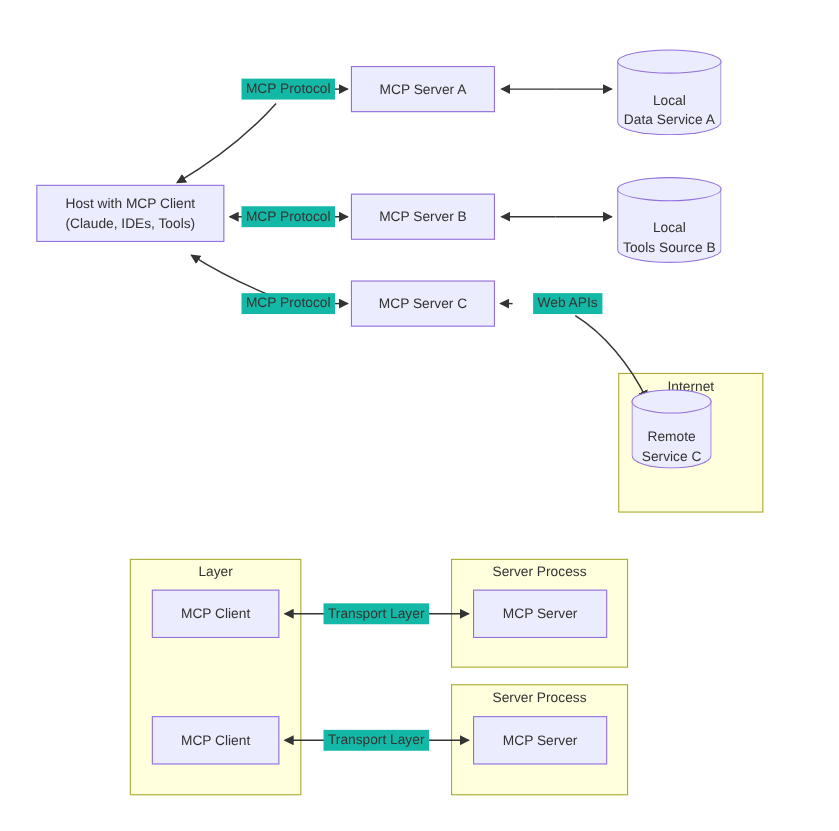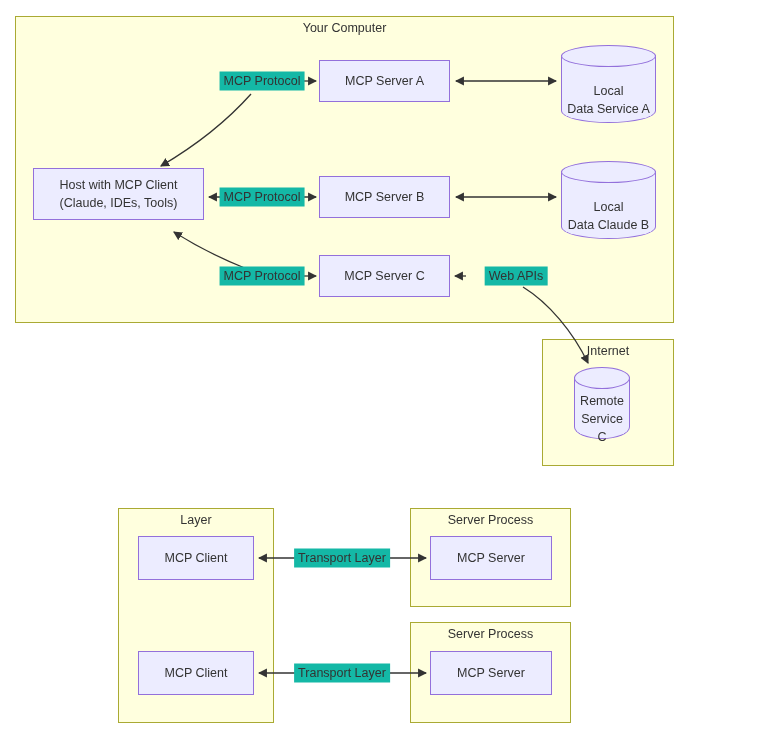--- a/index.html
+++ b/index.html
@@ -20,24 +20,21 @@
            border:1px solid #9370DB;border-radius:50%;box-sizing:content-box;}
   .cyl-text{position:relative;padding-top:23px;}
   .edge-label{position:absolute;background:#14b8a6;color:#333333;padding:1px 4px;
               white-space:nowrap;transform:translate(-50%,-50%);z-index:3;line-height:17px;}
 </style>
 </head>
 <body>
 
 <div class="canvas">
 
-  <div class="cluster" style="left:15px;top:16px;width:659px;height:307px">
-    <div class="cluster-title">Your Computer</div>
-  </div>
-  <div class="cluster" style="left:542px;top:339px;width:132px;height:127px">
+  <div class="cluster" style="left:562px;top:339px;width:132px;height:127px">
     <div class="cluster-title">Internet</div>
   </div>
   <div class="cluster" style="left:118px;top:508px;width:156px;height:215px">
     <div class="cluster-title">Layer</div>
   </div>
   <div class="cluster" style="left:410px;top:508px;width:161px;height:99px">
     <div class="cluster-title">Server Process</div>
   </div>
   <div class="cluster" style="left:410px;top:622px;width:161px;height:101px">
     <div class="cluster-title">Server Process</div>
@@ -95,24 +92,24 @@
     <div class="cyl-top"></div>
     <div class="cyl-text">
       <div>Local</div>
       <div>Data Service A</div>
     </div>
   </div>
   <div class="cylinder" style="left:561px;top:171px;width:95px;height:68px">
     <div class="cyl-top"></div>
     <div class="cyl-text">
       <div>Local</div>
-      <div>Data Claude B</div>
+      <div>Tools Source B</div>
     </div>
   </div>
-  <div class="cylinder" style="left:574px;top:377px;width:56px;height:62px">
+  <div class="cylinder" style="left:574px;top:364px;width:73px;height:62px">
     <div class="cyl-top"></div>
     <div class="cyl-text">
       <div>Remote</div>
       <div>Service C</div>
     </div>
   </div>
 
   <div class="node" style="left:138px;top:536px;width:116px;height:44px">
     <div>MCP Client</div>
   </div>

